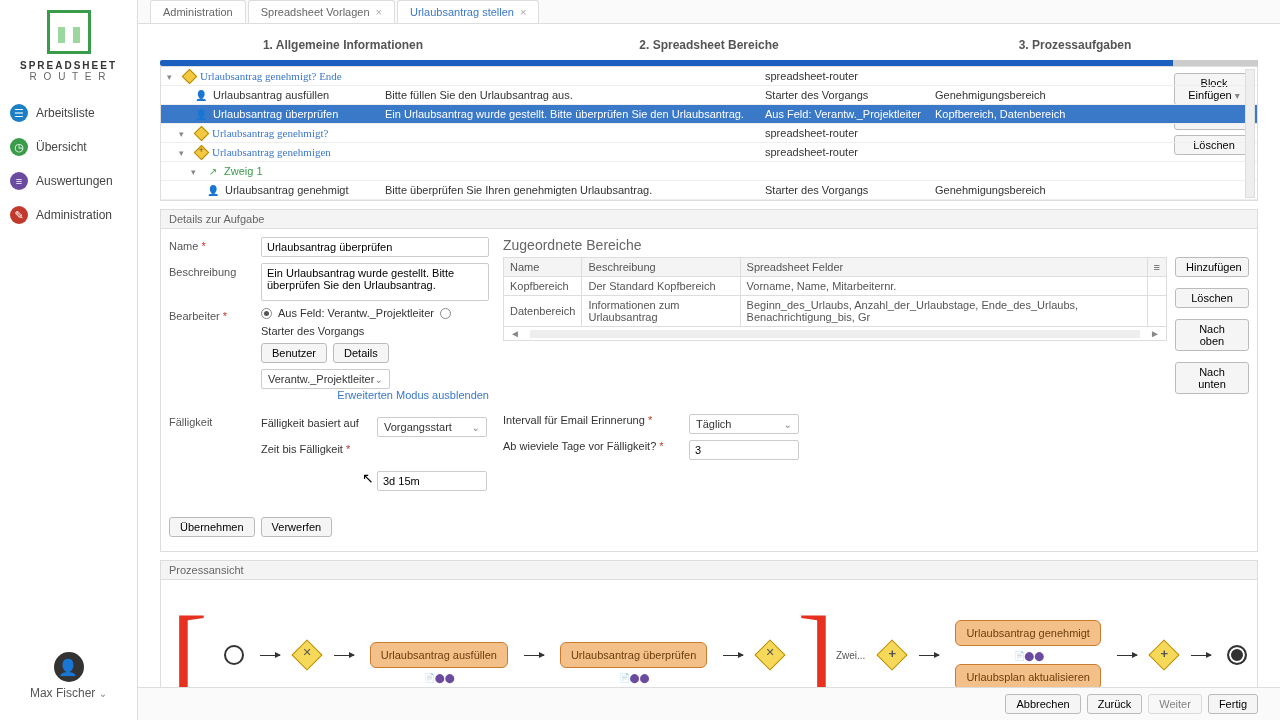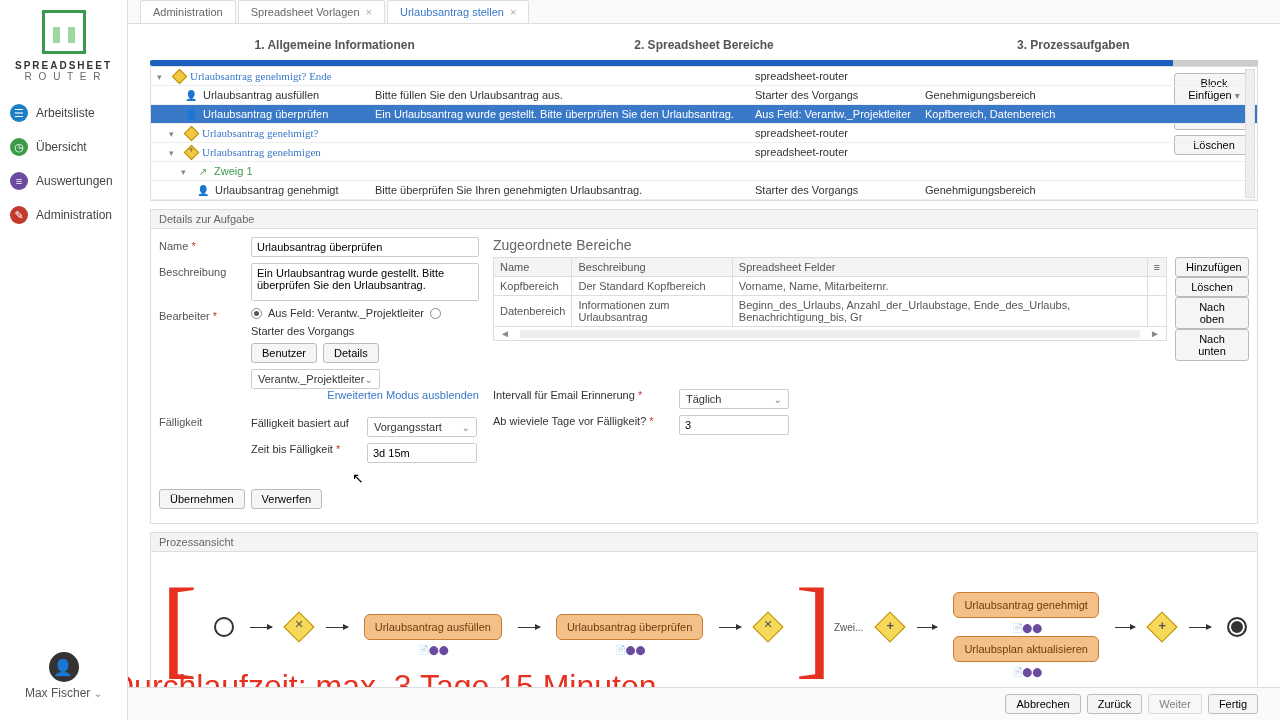--- a/index.html
+++ b/index.html
@@ -1,18 +1,18 @@
 <!DOCTYPE html>
 <html><head>
 <meta charset="utf-8">
 <style>
 * { box-sizing: border-box; margin: 0; padding: 0; font-family: "Segoe UI", Arial, sans-serif; }
 body { background: #f5f5f5; font-size: 12px; color: #333; overflow: hidden; }
 .app { display: flex; height: 720px; width: 1280px; }
-.sidebar { width: 128px; background: #fff; border-right: 1px solid #ddd; display: flex; flex-direction: column; }
+.sidebar { width: 138px; background: #fff; border-right: 1px solid #ddd; display: flex; flex-direction: column; }
 .logo { padding: 10px 6px 14px; text-align: center; }
 .logo-box { width: 44px; height: 44px; border: 3px solid #3a9b4a; margin: 0 auto 6px; position: relative; }
 .logo-box::after { content: ""; position: absolute; left: 8px; right: 8px; bottom: 8px; top: 14px; background: linear-gradient(90deg,#9bd79f 33%,transparent 33% 66%,#9bd79f 66%); }
 .logo-text { font-size: 10px; letter-spacing: 2px; color: #666; }
 .logo-text b { color: #333; font-weight: 700; }
 .navitem { display: flex; align-items: center; gap: 8px; padding: 8px 10px; cursor: pointer; color: #444; }
 .navicon { width: 18px; height: 18px; border-radius: 50%; display: flex; align-items: center; justify-content: center; color: #fff; font-size: 11px; }
 .ic-blue { background: #1b7fc5; } .ic-green { background: #3a9b4a; } .ic-purple { background: #6b4ba0; } .ic-red { background: #c0392b; }
 .userbox { margin-top: auto; text-align: center; padding: 12px 0 20px; color: #555; }
 .avatar-big { width: 30px; height: 30px; border-radius: 50%; background: #333; color: #fff; margin: 0 auto 4px; display: flex; align-items: center; justify-content: center; font-size: 16px; }
@@ -55,21 +55,21 @@
 .radio.on::after { content: ""; display: block; width: 5px; height: 5px; background: #555; border-radius: 50%; margin: 2px; }
 .mini-link { color: #3a78c8; font-size: 11px; text-decoration: none; float: right; }
 .due-grid { display: flex; gap: 40px; flex-wrap: wrap; margin-top: 4px; }
 .due-col { display: flex; flex-direction: column; gap: 6px; }
 .due-col .frow { margin: 0; }
 .sel-box { border: 1px solid #ccc; padding: 3px 6px; font-size: 11px; min-width: 110px; background: #fff; display: flex; justify-content: space-between; align-items: center; border-radius: 2px; }
 .caret { color: #888; font-size: 10px; }
 .tbl { width: 100%; border-collapse: collapse; font-size: 11px; }
 .tbl th, .tbl td { border: 1px solid #ddd; padding: 3px 6px; text-align: left; color: #555; }
 .tbl th { background: #f4f4f4; font-weight: 400; }
-.side-btns { display: flex; flex-direction: column; gap: 0; width: 74px; }
+.side-btns { display: flex; flex-direction: column; gap: 11px; width: 74px; }
 .side-btns .btn-sm { width: 100%; text-align: center; }
 .scrollhint { display: flex; border: 1px solid #ddd; border-top: none; height: 14px; align-items: center; font-size: 10px; color: #888; }
 .scrollhint .arr { padding: 0 6px; cursor: pointer; }
 .scrollhint .track { flex: 1; background: #eee; height: 8px; margin: 0 4px; }
 .actions { padding: 6px 0; display: flex; gap: 6px; }
 .proc { border: 1px solid #ddd; border-top: none; height: 160px; position: relative; background: #fff; }
 .flow { position: absolute; top: 40px; left: 10px; right: 10px; display: flex; align-items: center; gap: 16px; }
 .node-circ { width: 20px; height: 20px; border: 2px solid #333; border-radius: 50%; background: #fff; }
 .node-end { width: 20px; height: 20px; border: 2px solid #333; border-radius: 50%; background: #333; box-shadow: inset 0 0 0 2px #fff; }
 .node-gate { width: 22px; height: 22px; transform: rotate(45deg); background: #f7d95a; border: 1px solid #b88a00; position: relative; }
@@ -260,21 +260,21 @@
                 <div class="due-col">
                   <div class="frow">
                       <span style="width:110px;font-size:11px">Fälligkeit basiert auf</span>
                       <div class="sel-box">
                         <span>Vorgangsstart</span>
                         <span class="caret">⌄</span>
                       </div>
                     </div>
                   <div class="frow">
                       <span class="req" style="width:110px;font-size:11px">Zeit bis Fälligkeit</span>
-                      <input class="finput" style="width: 110px; flex: 0 0 auto;" value="3d 15m">
+                      <input class="finput" style="width: 110px; flex: 0 0 auto; margin-top: 28px;" value="3d 15m">
                     </div>
                 </div>
               </div>
             </div>
           </div>
         </div>
 
         <div class="col-r">
           <div style="font-size:14px;color:#666;margin-bottom:4px">Zugeordnete Bereiche</div>
           <div style="display:flex;gap:8px">
@@ -307,21 +307,21 @@
                   <span class="arr">►</span>
                 </div>
             </div>
             <div class="side-btns">
               <button class="btn-sm">Hinzufügen</button>
               <button class="btn-sm">Löschen</button>
               <button class="btn-sm">Nach oben</button>
               <button class="btn-sm">Nach unten</button>
             </div>
           </div>
-          <div style="margin-top:28px">
+          <div style="margin-top:20px">
             <div class="due-col">
               <div class="frow">
                   <span class="req" style="width:180px;font-size:11px">Intervall für Email Erinnerung</span>
                   <div class="sel-box">
                     <span>Täglich</span>
                     <span class="caret">⌄</span>
                   </div>
                 </div>
               <div class="frow">
                   <span class="req" style="width:180px;font-size:11px">Ab wieviele Tage vor Fälligkeit?</span>

